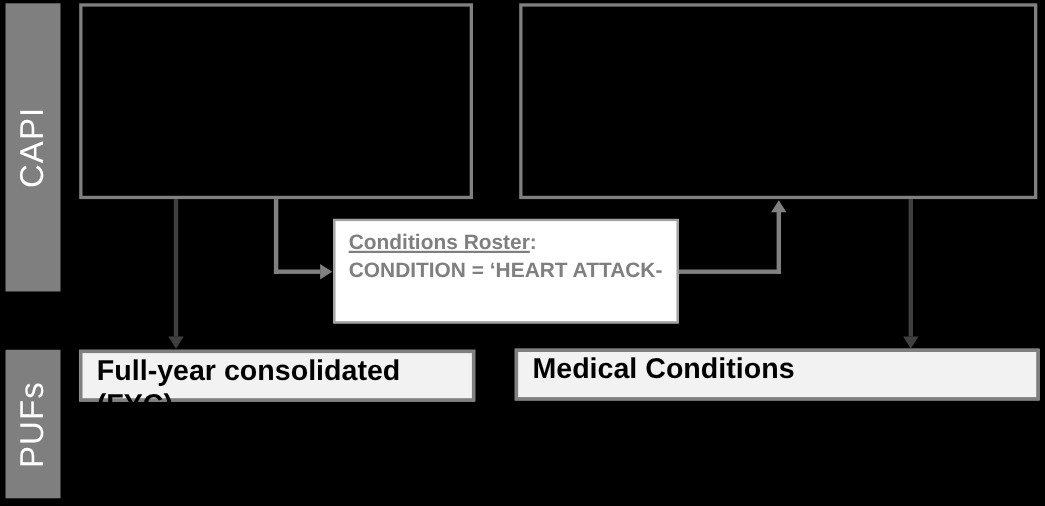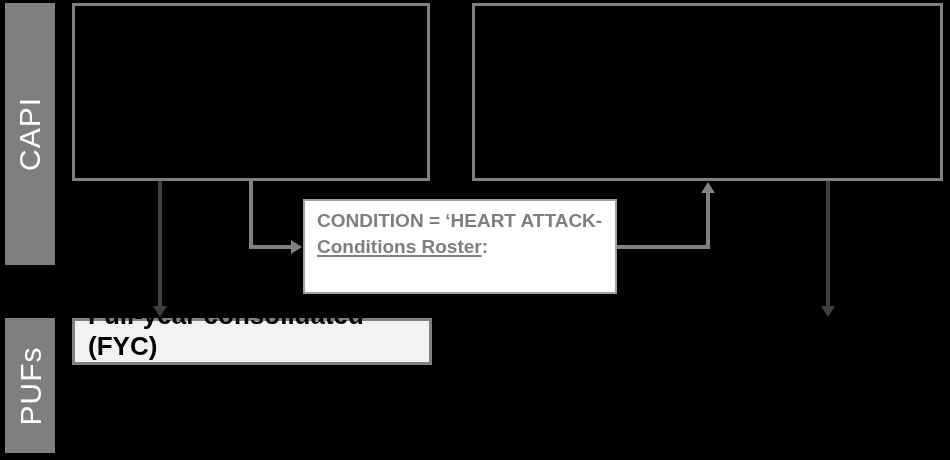--- a/index.html
+++ b/index.html
@@ -82,21 +82,21 @@
 
   
   .puf-box {
     position: absolute;
     background: var(--puf-box-fill);
     border: 3px solid var(--puf-box-border);
     color: var(--puf-box-text);
     font-weight: 700;
     font-size: 26px;
     display: flex;
-    align-items: flex-end;
+    align-items: flex-start;
     padding-left: 13px;
   }
   #fyc-box     { left: 72px;  top: 318px; width: 360px; height: 47px; }
   #medical-box { left: 468px; top: 317px; width: 477px; height: 47px; }
 
   
   .seg { position: absolute; }
   .seg.gray { background: var(--arrow-gray); }
   .seg.dark { background: var(--arrow-dark); }
   .head { position: absolute; width: 0; height: 0; }
@@ -113,26 +113,29 @@
     <span class="rot">CAPI</span>
   </div>
   <div class="side-bar" id="pufs-bar">
     <span class="rot">PUFs</span>
   </div>
 
   <div class="capi-box" id="capi-box-left"></div>
   <div class="capi-box" id="capi-box-right"></div>
 
   <div id="callout">
+    <div><span class="title">Conditions Roster</span><span>:</span></div>
     <div>CONDITION = ‘HEART ATTACK-</div>
-    <div><span class="title">Conditions Roster</span><span>:</span></div>
   </div>
 
   <div class="puf-box" id="fyc-box">
     <span>Full-year consolidated (FYC)</span>
+  </div>
+  <div class="puf-box" id="medical-box">
+    <span>Medical Conditions</span>
   </div>
 
   <div class="seg dark" style="left:158px; top:181px; width:4px; height:125px;"></div>
   <div class="head down-dark" style="left:153px; top:306px;"></div>
 
   <div class="seg gray" style="left:249px; top:181px; width:4px; height:68px;"></div>
   <div class="seg gray" style="left:249px; top:245px; width:42px; height:4px;"></div>
   <div class="head right-gray" style="left:291px; top:240px;"></div>
 
   <div class="seg gray" style="left:617px; top:245px; width:93px; height:4px;"></div>

